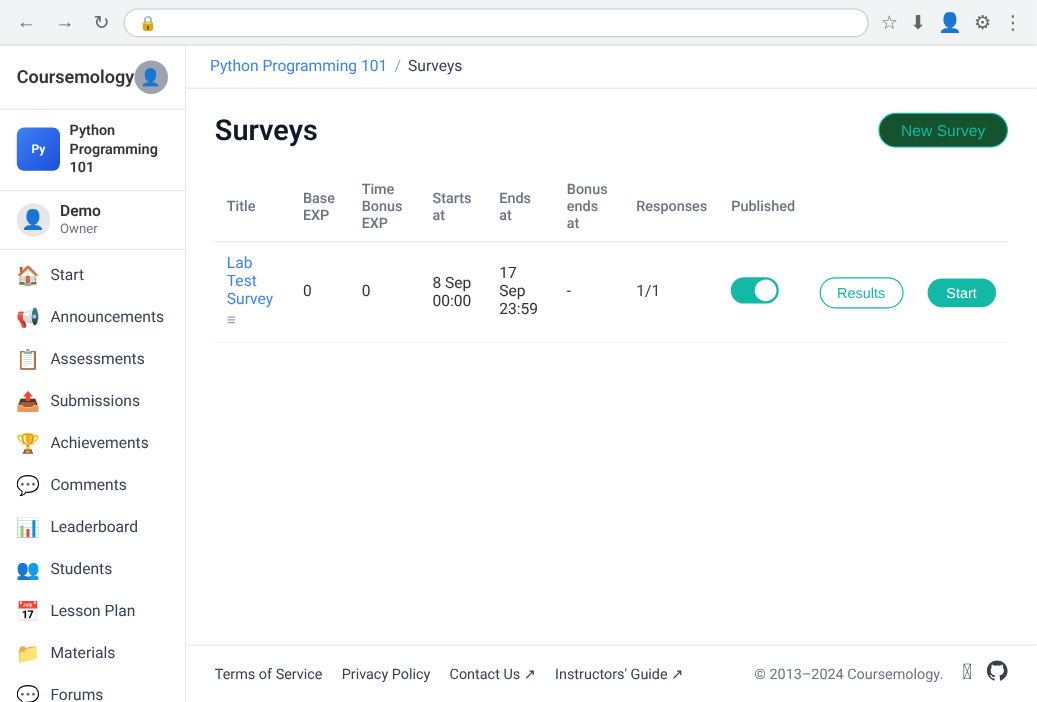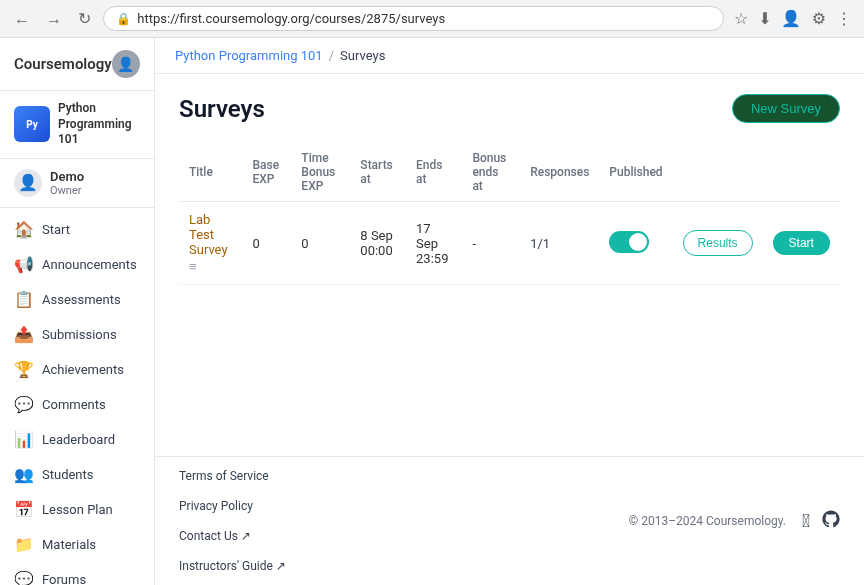--- a/index.html
+++ b/index.html
@@ -48,47 +48,46 @@
 
     .content-area { flex: 1; overflow-y: auto; padding: 20px 24px; }
     .page-header { display: flex; align-items: center; justify-content: space-between; margin-bottom: 20px; }
     .page-title { font-size: 24px; font-weight: 600; color: #111827; }
     .new-survey-btn { background: #14532d; border: 1.5px solid #14b8a6; color: #14b8a6; border-radius: 20px; padding: 6px 18px; font-size: 13px; font-weight: 500; cursor: pointer; }
 
     
     .surveys-table { width: 100%; border-collapse: collapse; }
     .surveys-table th { text-align: left; padding: 8px 10px; font-size: 12px; font-weight: 500; color: #6b7280; border-bottom: 1px solid #e5e7eb; }
     .surveys-table td { padding: 10px 10px; font-size: 13px; border-bottom: 1px solid #f3f4f6; vertical-align: middle; }
-    .survey-link { color: #a16207; text-decoration: none; cursor: pointer; }
+    .survey-link { color: #3b82f6; text-decoration: none; cursor: pointer; }
     .list-icon { color: #9ca3af; margin-top: 2px; }
     .responses-count { color: #374151; }
     .toggle-switch { display: inline-flex; align-items: center; cursor: pointer; }
     .toggle-track { width: 40px; height: 22px; background: #14b8a6; border-radius: 11px; position: relative; }
     .toggle-thumb { width: 18px; height: 18px; background: #fff; border-radius: 50%; position: absolute; top: 2px; right: 2px; transition: 0.2s; }
     .action-btn-results { background: #fff; border: 1.5px solid #14b8a6; color: #14b8a6; border-radius: 20px; padding: 5px 14px; font-size: 12px; font-weight: 500; cursor: pointer; }
     .action-btn-start { background: #14b8a6; border: none; color: #fff; border-radius: 20px; padding: 5px 16px; font-size: 12px; font-weight: 500; cursor: pointer; }
 
     
     .page-footer { border-top: 1px solid #e5e7eb; padding: 12px 24px; display: flex; align-items: center; justify-content: space-between; font-size: 12px; color: #6b7280; background: #fff; }
-    .footer-links { display: flex; gap: 16px; flex-direction: column; }
+    .footer-links { display: flex; gap: 16px; }
     .footer-link { color: #374151; text-decoration: none; cursor: pointer; }
     .footer-social { display: flex; gap: 12px; }
     .social-icon { font-size: 18px; color: #374151; cursor: pointer; }
     .copyright { color: #6b7280; }
   </style>
 </head>
 <body>
 
 <div class="browser-chrome">
   <button class="nav-btn">←</button>
   <button class="nav-btn">→</button>
   <button class="nav-btn">↻</button>
   <div class="address-bar">
     <span class="lock-icon">🔒</span>
-    <span class="address-text">https://first.coursemology.org/courses/2875/surveys</span>
   </div>
   <div class="browser-actions">
     <button class="browser-action-btn">☆</button>
     <button class="browser-action-btn">⬇</button>
     <button class="browser-action-btn">👤</button>
     <button class="browser-action-btn">⚙</button>
     <button class="browser-action-btn">⋮</button>
   </div>
 </div>
 

